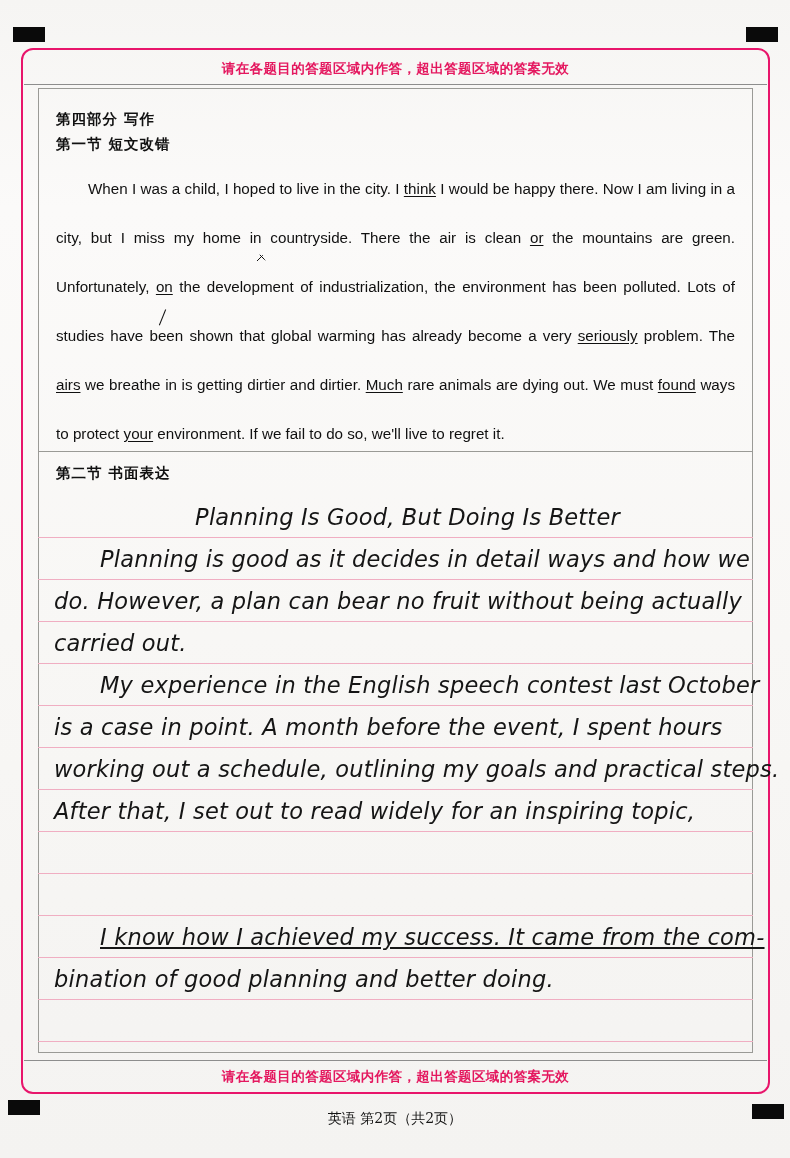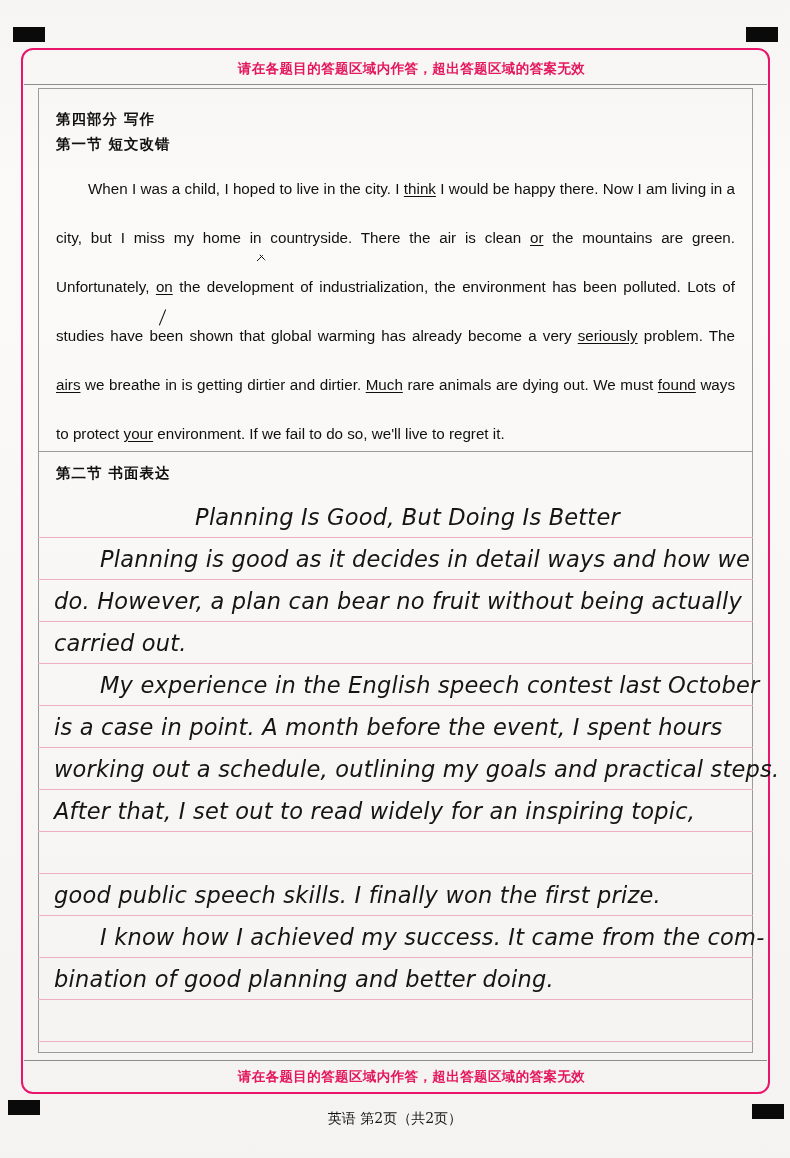--- a/index.html
+++ b/index.html
@@ -42,21 +42,21 @@
     width: 749px;
     height: 1046px;
     border: 2px solid #e8156b;
     border-radius: 12px;
     box-sizing: border-box;
   }
 
   
   .instruction {
     position: absolute;
-    left: 40px;
+    left: 24px;
     width: 743px;
     text-align: center;
     color: #e4185f;
     font-size: 13.5px;
     font-weight: bold;
     letter-spacing: .4px;
     font-family: "DejaVu Sans", "Liberation Sans", sans-serif;
   }
   #instruction-top    { top: 60px; }
   #instruction-bottom { top: 1068px; }
@@ -263,23 +263,22 @@
       <div class="hand center" style="top:0px;">Planning Is Good, But Doing Is Better</div>
 
       <div class="hand ind" style="top:42px;">Planning is good as it decides in detail ways and how we</div>
       <div class="hand" style="top:84px;">do. However, a plan can bear no fruit without being actually</div>
       <div class="hand" style="top:126px;">carried out.</div>
 
       <div class="hand ind" style="top:168px;">My experience in the English speech contest last October</div>
       <div class="hand" style="top:210px;">is a case in point. A month before the event, I spent hours</div>
       <div class="hand" style="top:252px;">working out a schedule, outlining my goals and practical steps.</div>
       <div class="hand" style="top:294px;">After that, I set out to read widely for an inspiring topic,</div>
-      <div class="hand" style="top:378px;">good public speech skills. I finally won the first prize.</div>
-
-      <div class="hand ind" style="top:420px;">I know how I achieved my success. It came from the com-</div>
+
+      <div class="hand ind" style="top:420px;text-decoration:underline;">I know how I achieved my success. It came from the com-</div>
       <div class="hand" style="top:462px;">bination of good planning and better doing.</div>
     </div>
   </div>
 
   <div class="gray-rule" id="rule-bottom"></div>
   <div class="instruction" id="instruction-bottom">请在各题目的答题区域内作答，超出答题区域的答案无效</div>
 
   <div id="page-number">英语 第2页（共2页）</div>
 </div>
 

